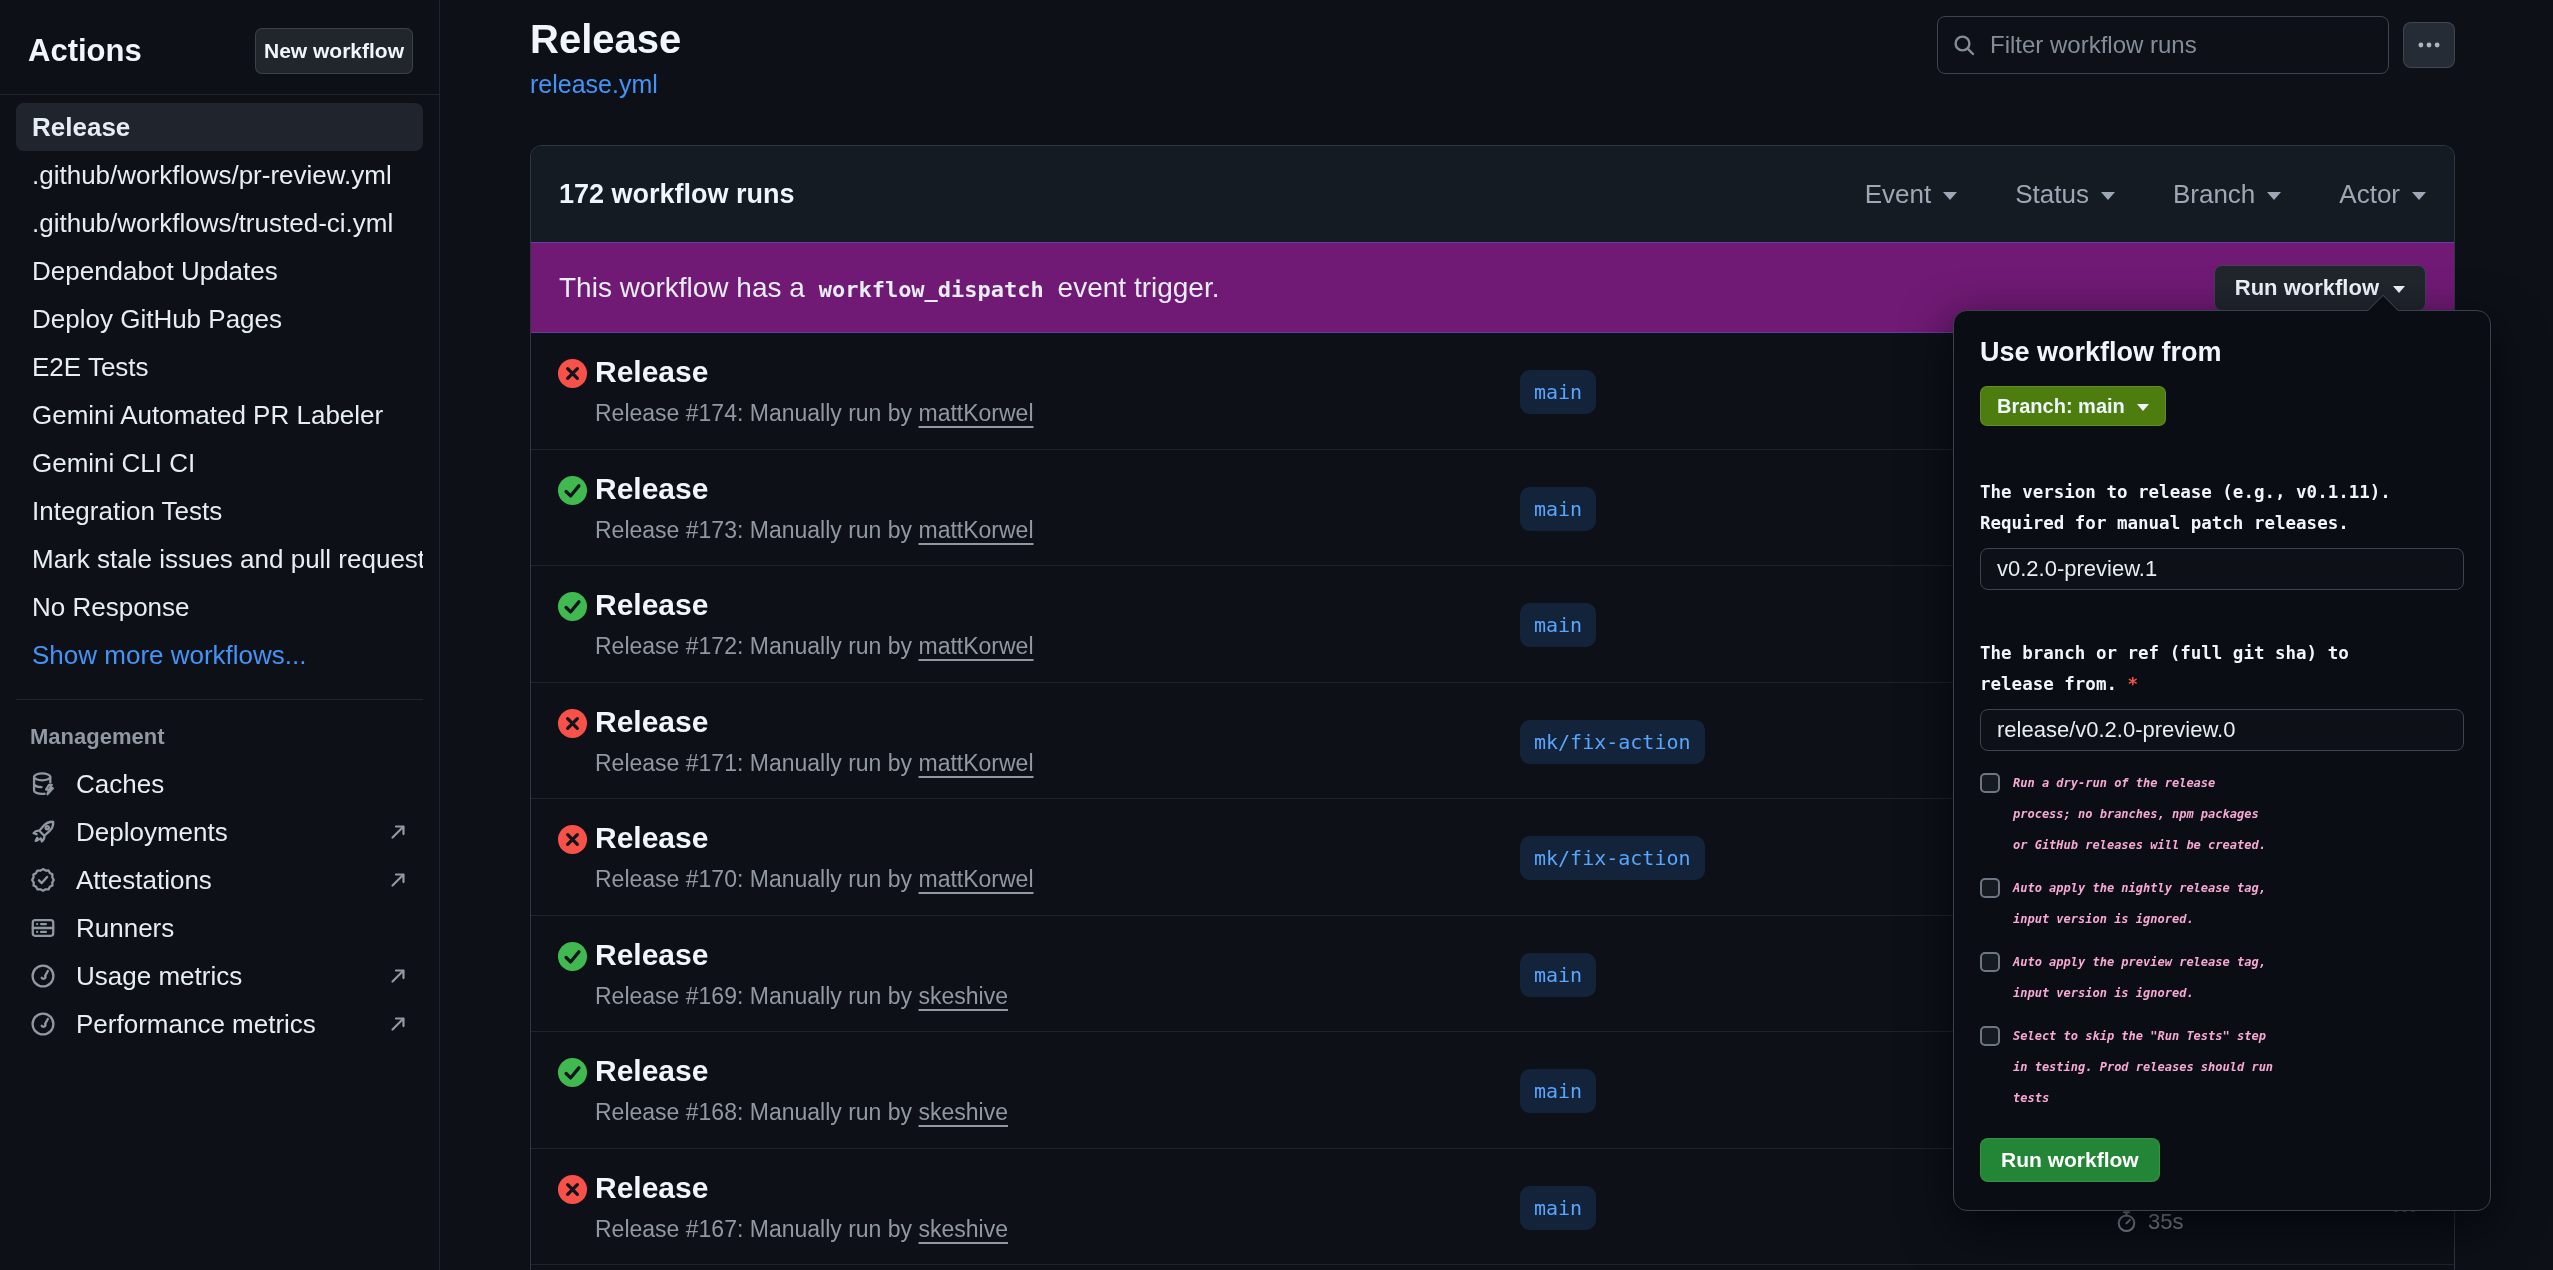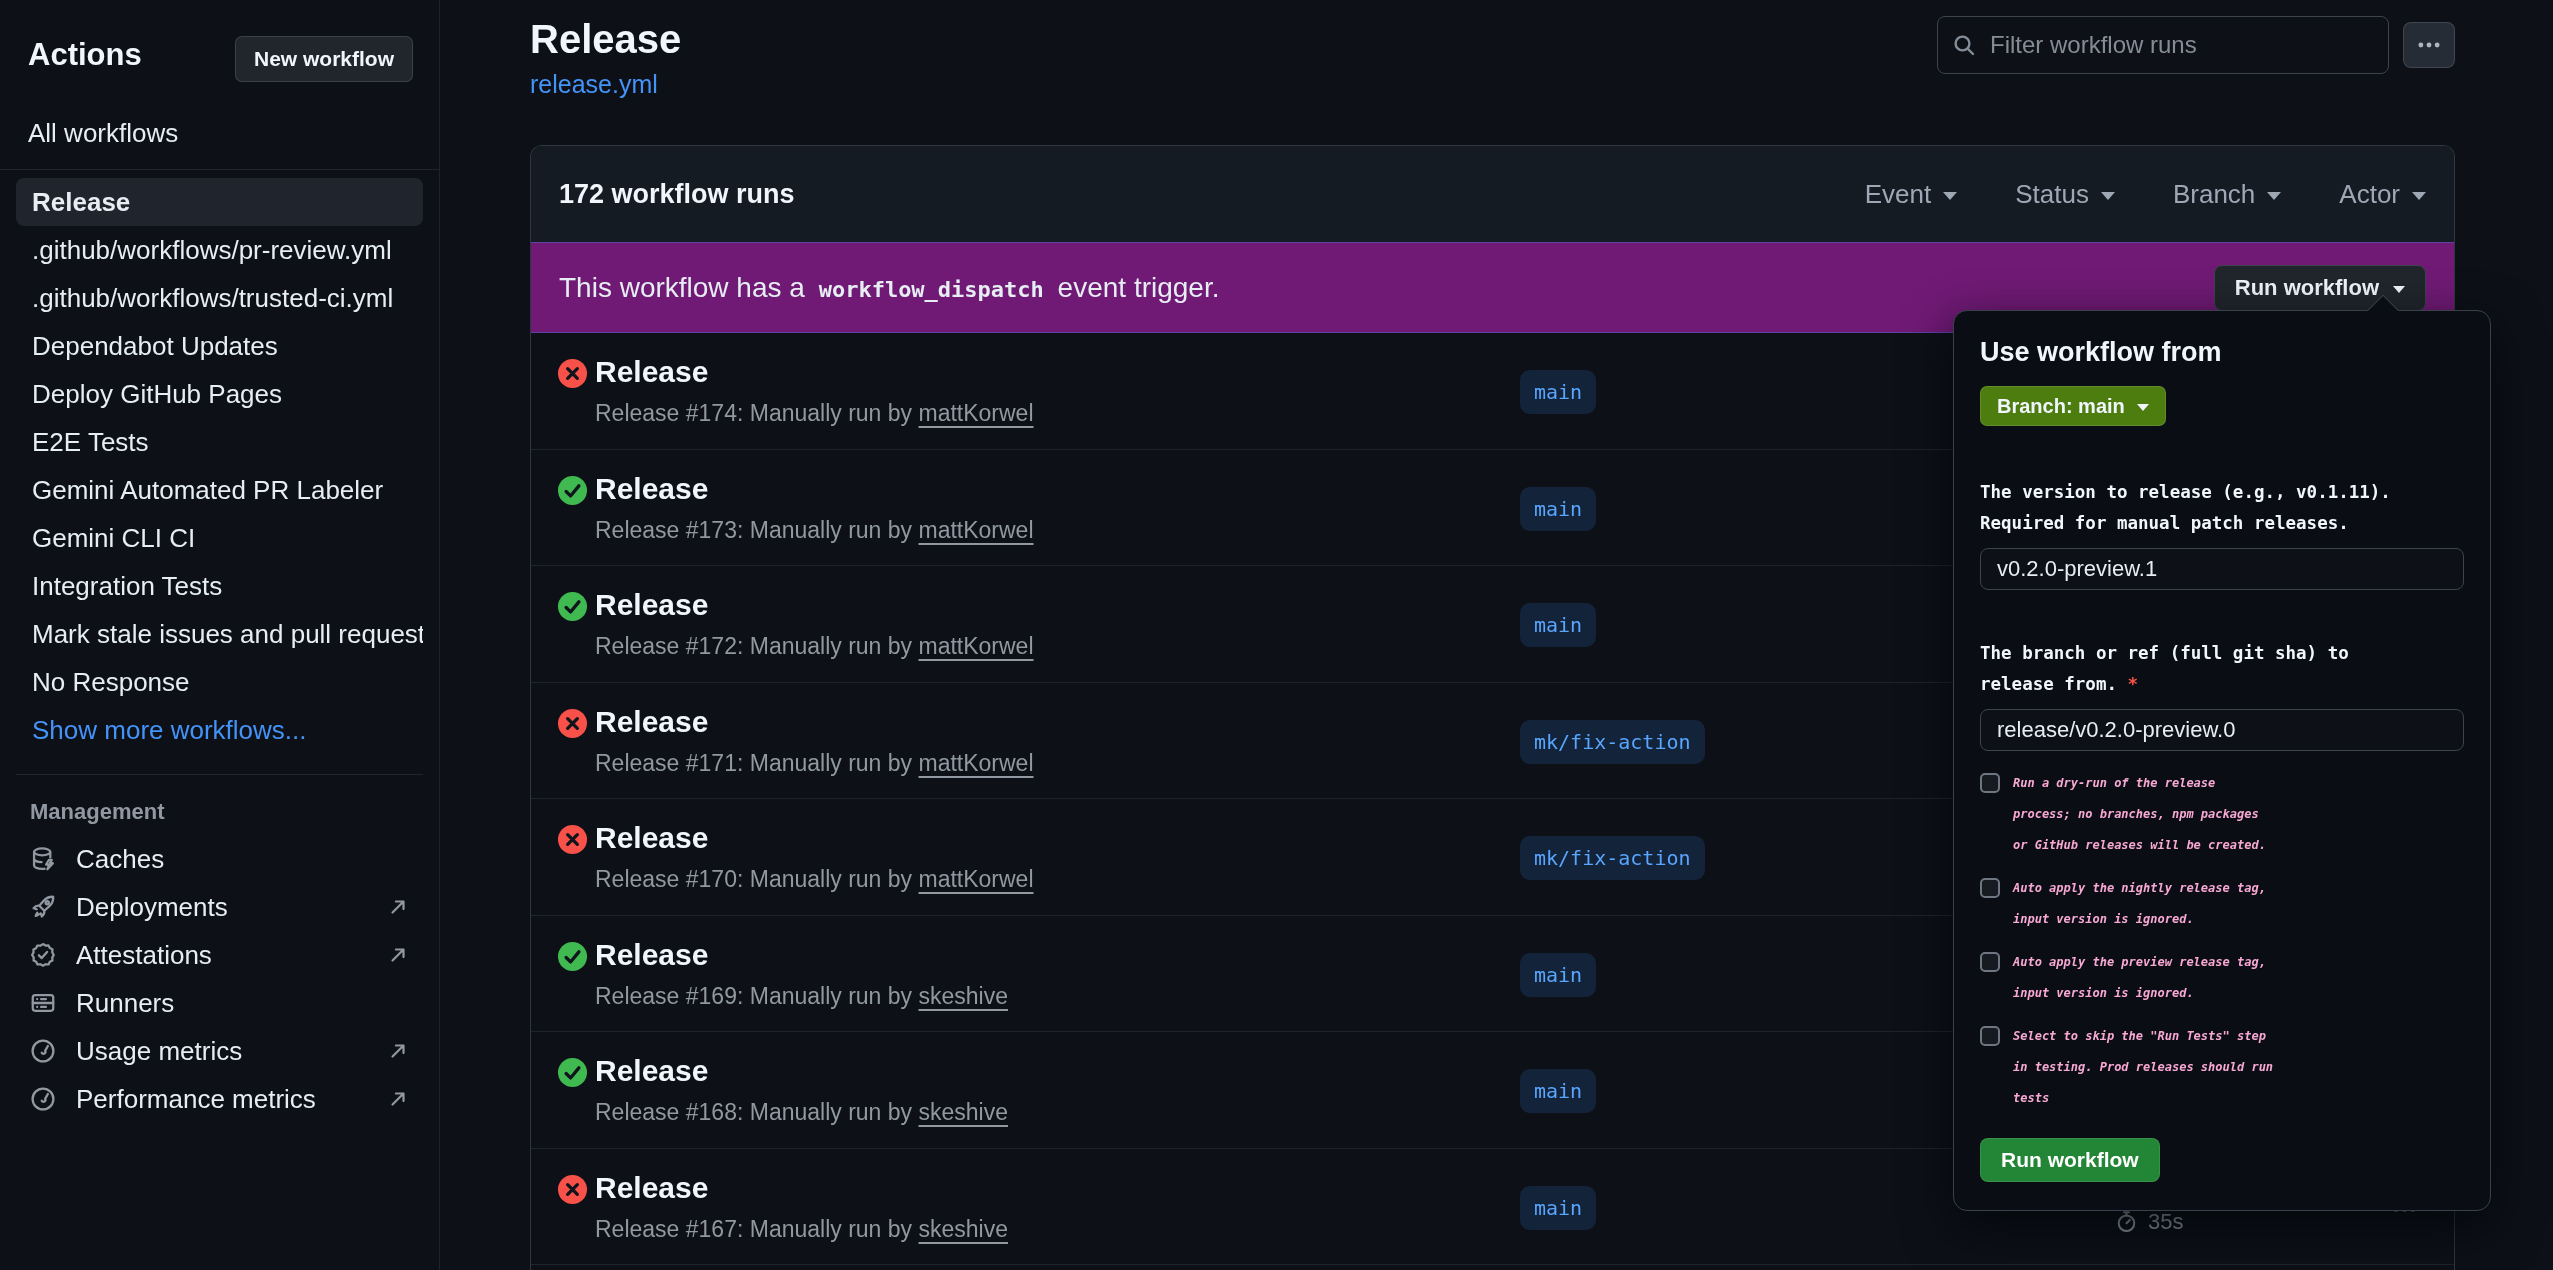--- a/index.html
+++ b/index.html
@@ -12,21 +12,21 @@
   svg { display:block; }
   button { font-family:inherit; cursor:pointer; }
 
   
   .sidebar { position:absolute; left:0; top:0; width:440px; height:1270px;
     border-right:1px solid #1f242c; }
   .sidebar-head { display:flex; justify-content:space-between; align-items:center;
     padding:28px 26px 0 28px; }
   .actions-title { margin:0; font-size:31px; font-weight:700; color:#f0f6fc; }
   .btn-secondary { background:#21262d; border:1px solid rgba(240,246,252,.13);
-    border-radius:7px; color:#f0f6fc; font-size:21px; font-weight:600; padding:10px 18px;margin-top:8px; }
+    border-radius:7px; color:#f0f6fc; font-size:21px; font-weight:600; padding:10px 8px; }
   .all-workflows { margin-top:36px; padding:0 28px; font-size:26px; color:#e6edf3; }
   .sidebar-divider { border-top:1px solid #21262d; margin:20px 0 8px; }
   .wf-list { padding:0 16px; }
   .wf-item { position:relative; height:48px; line-height:48px; padding:0 16px;
     font-size:26px; color:#e6edf3; border-radius:8px; white-space:nowrap; overflow:hidden; }
   .wf-item.selected { background:#1f242d; font-weight:600; }
   .show-more { height:48px; line-height:48px; padding:0 32px; font-size:26px; color:#4493f8; }
   .mgmt-heading { padding:0 30px; margin:24px 0 10px; font-size:22px; font-weight:700; color:#9198a1; }
   .mgmt-item { display:flex; align-items:center; gap:20px; height:48px; padding:0 30px; font-size:26px; }
   .mgmt-icon { color:#9198a1; flex:none; }
@@ -105,21 +105,20 @@
     border-radius:8px; color:#ffffff; font-size:21px; font-weight:600; padding:0 20px; }
 </style>
 </head>
 <body>
 
 <aside class="sidebar">
   <div class="sidebar-head">
     <h1 class="actions-title">Actions</h1>
     <button class="btn-secondary">New workflow</button>
   </div>
-  <div class="all-workflows">All workflows</div>
   <div class="sidebar-divider"></div>
 
   <nav class="wf-list">
     <div class="wf-item selected">
       
       <span>Release</span>
     </div>
     <div class="wf-item">.github/workflows/pr-review.yml</div>
     <div class="wf-item">.github/workflows/trusted-ci.yml</div>
     <div class="wf-item">Dependabot Updates</div>

